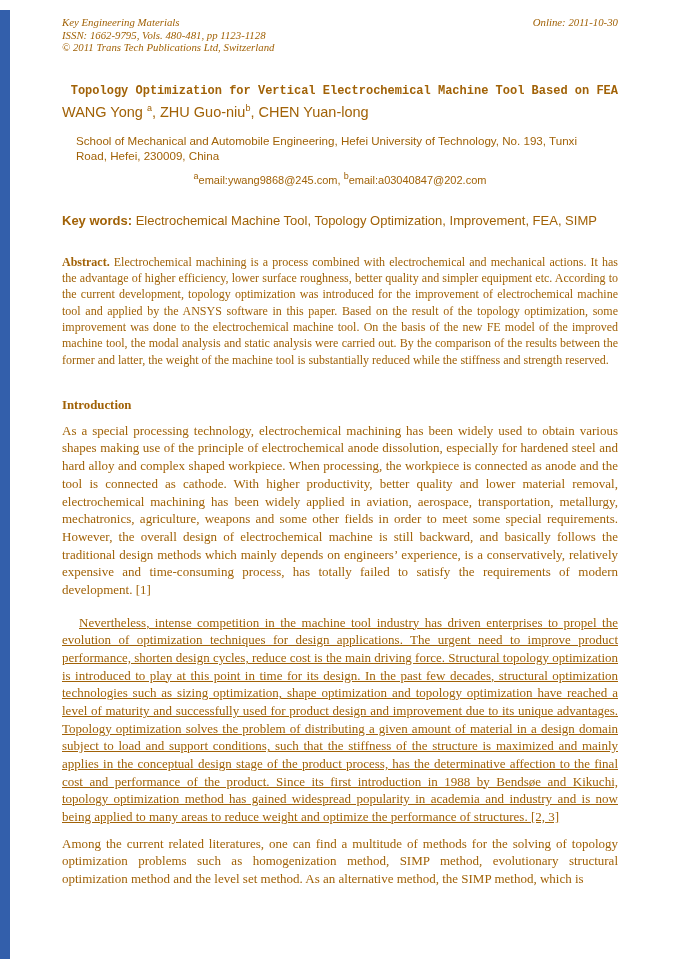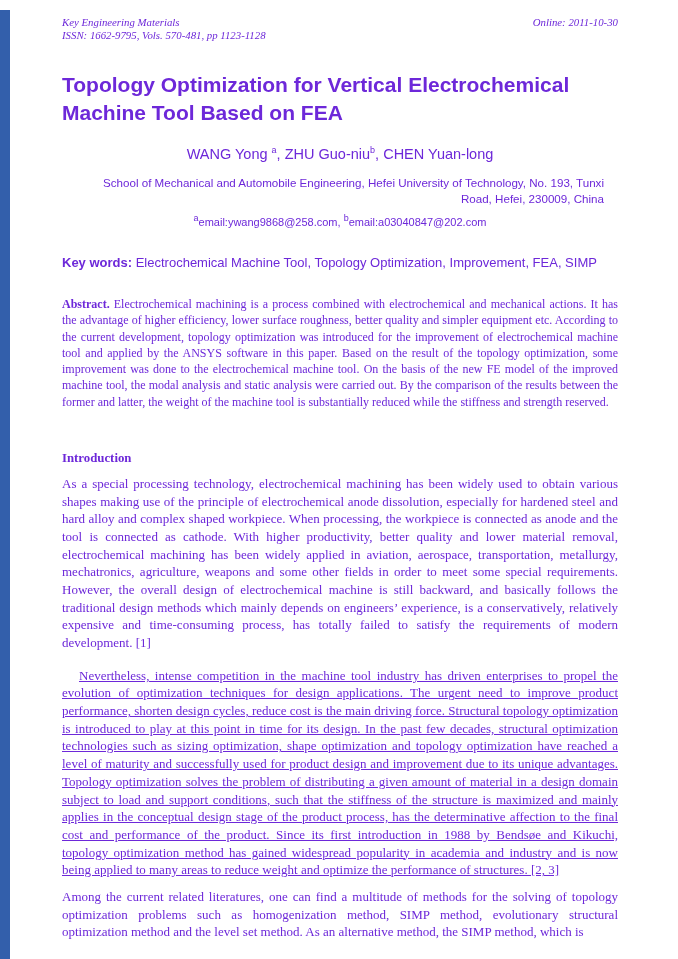--- a/index.html
+++ b/index.html
@@ -4,21 +4,21 @@
 <style>
   * { margin: 0; padding: 0; box-sizing: border-box; }
   html, body { background: #ffffff; }
   .page {
     position: relative;
     width: 678px;
     height: 959px;
     background: #ffffff;
     overflow: hidden;
     font-family: "Liberation Serif", serif;
-    color: #6d28d9;
+    color: #a16207;
   }
   .accent-bar {
     position: absolute;
     left: 0;
     top: 10px;
     width: 10px;
     height: 949px;
     background: #335fab;
   }
   .content {
@@ -29,40 +29,39 @@
     justify-content: space-between;
     align-items: flex-start;
     font-style: italic;
     font-size: 10.8px;
     line-height: 1.18;
   }
   .pub-header .left div { white-space: nowrap; }
   .pub-header .right { white-space: nowrap; }
   .title {
     margin-top: 30px;
-    text-align: left;
-    font-family: Liberation Sans, sans-serif;
+    text-align: right;
+    font-family: Liberation Mono, monospace;
     font-weight: bold;
-    font-size: 21px;
+    font-size: 12px;
     line-height: 1.3;
   }
   .authors {
-    margin-top: 20px;
-    text-align: center;
+    margin-top: 4px;
     font-family: "Liberation Sans", sans-serif;
     font-size: 14.5px;
   }
   .authors sup, .emails sup {
     font-size: 9px;
     vertical-align: super;
     line-height: 0;
   }
   .affiliation {
     margin-top: 13px;
-    text-align: right;
+    text-align: left;
     font-family: "Liberation Sans", sans-serif;
     font-size: 11.6px;
     line-height: 1.35;
     padding: 0 14px;
   }
   .emails {
     margin-top: 10px;
     text-align: center;
     font-family: "Liberation Sans", sans-serif;
     font-size: 11px;
@@ -78,21 +77,21 @@
     margin-top: 24px;
     font-size: 12px;
     line-height: 1.36;
     text-align: justify;
   }
   .abstract .ab-label { font-weight: bold; }
   .section-heading {
     font-weight: bold;
     font-size: 12.8px;
   }
-  .sec-intro-heading { margin-top: 41px; }
+  .sec-intro-heading { margin-top: 30px; }
   .sec-topo-heading  { margin-top: 22px; }
   .body-para {
     margin-top: 9px;
     font-size: 13px;
     line-height: 1.36;
     text-align: justify;
   }
   .body-para.follow {
     margin-top: 15px;
     text-indent: 17px;
@@ -103,35 +102,36 @@
 <body>
 
 <div class="page">
   <div class="accent-bar" style="background: rgb(51, 95, 171);"></div>
 
   <div class="content">
 
     <div class="pub-header">
       <div class="left">
         <div>Key Engineering Materials</div>
-        <div>ISSN: 1662-9795, Vols. 570-481, pp 1123-1128</div>
+        <div>ISSN: 1662-9795, Vols. 480-481, pp 1123-1128</div>
+        <div>© 2011 Trans Tech Publications Ltd, Switzerland</div>
       </div>
       <div class="right">Online: 2011-10-30</div>
     </div>
 
     <h1 class="title">Topology Optimization for Vertical Electrochemical Machine Tool Based on FEA</h1>
 
     <div class="authors">
       <span>WANG Yong </span><sup>a</sup><span>, </span><span>ZHU Guo-niu</span><sup>b</sup><span>, </span><span>CHEN Yuan-long</span>
     </div>
 
     <div class="affiliation">School of Mechanical and Automobile Engineering, Hefei University of Technology, No. 193, Tunxi Road, Hefei, 230009, China</div>
 
     <div class="emails">
-      <sup>a</sup><span>email:ywang9868@258.com, </span><sup>b</sup><span>email:a03040847@202.com</span>
+      <sup>a</sup><span>email:ywang9868@245.com, </span><sup>b</sup><span>email:a03040847@202.com</span>
     </div>
 
     <div class="keywords">
       <span class="kw-label">Key words:</span><span> Electrochemical Machine Tool, Topology Optimization, Improvement, FEA, SIMP</span>
     </div>
 
     <p class="abstract">
       <span class="ab-label">Abstract.</span><span> Electrochemical machining is a process combined with electrochemical and mechanical actions. It has the advantage of higher efficiency, lower surface roughness, better quality and simpler equipment etc. According to the current development, topology optimization was introduced for the improvement of electrochemical machine tool and applied by the ANSYS software in this paper. Based on the result of the topology optimization, some improvement was done to the electrochemical machine tool. On the basis of the new FE model of the improved machine tool, the modal analysis and static analysis were carried out. By the comparison of the results between the former and latter, the weight of the machine tool is substantially reduced while the stiffness and strength reserved.</span>
     </p>
 

